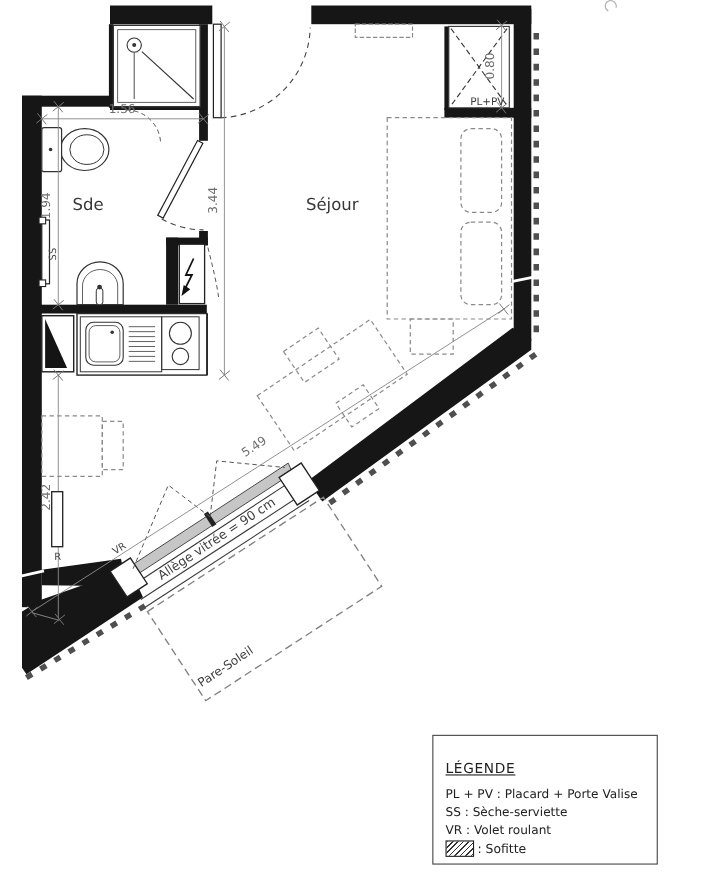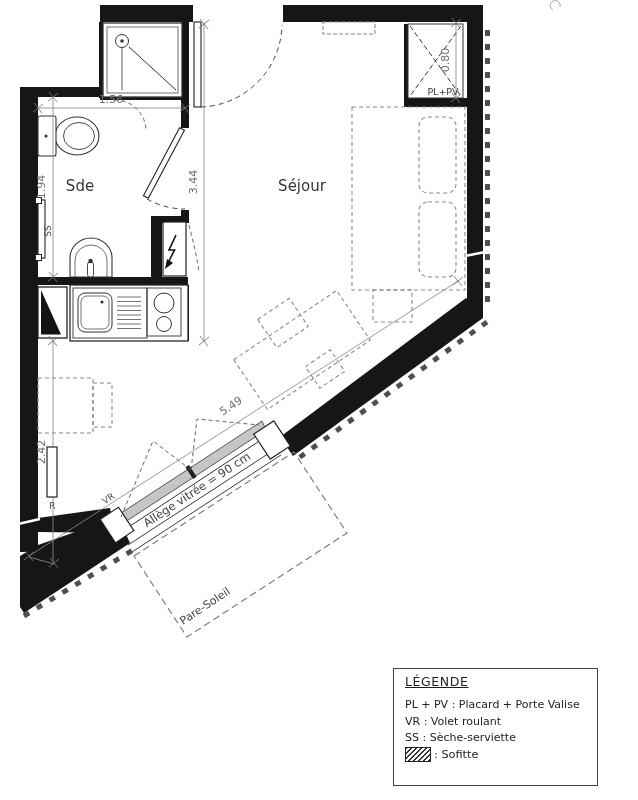--- a/index.html
+++ b/index.html
@@ -5,21 +5,21 @@
   html,body{margin:0;padding:0;background:#ffffff;width:638px;height:800px;overflow:hidden;
     font-family:"DejaVu Sans","Liberation Sans",sans-serif;}
   #stage{position:relative;width:638px;height:800px;background:#fff;}
   svg{position:absolute;left:0;top:0;}
   svg text{fill:#3d3d3d;}
   .dimtxt{fill:#6e6e6e;font-size:11px;}
   .roomtxt{font-size:15px;fill:#363636;}
   .smalltxt{font-size:9px;fill:#4a4a4a;}
   .annot{font-size:11.5px;fill:#3f3f3f;}
   .legend-box{position:absolute;left:393px;top:668px;width:205px;height:118px;
-    border:1.3px solid #444;background:#fff;box-sizing:border-box;padding:5px 11px;color:#222;}
+    border:1.3px solid #444;background:#fff;box-sizing:border-box;padding:22px 11px;color:#222;}
   .legend-title{font-size:12.5px;letter-spacing:.6px;text-decoration:underline;margin:0 0 8px 0;color:#1e1e1e;}
   .legend-item{font-size:11px;line-height:1.5;color:#222;white-space:nowrap;}
   .legend-row{display:flex;align-items:flex-start;font-size:11.3px;line-height:1.5;color:#222;}
   .hatch-swatch{display:inline-block;width:24px;height:13px;border:1px solid #222;margin-right:3px;
     background:repeating-linear-gradient(135deg,#333 0 1px,#fff 1px 3.5px);}
 </style>
 </head>
 <body>
 
 <div id="stage">
@@ -216,21 +216,21 @@
   <text transform="translate(207,609) rotate(-33.5)" text-anchor="middle" class="annot" style="font-size:11px">Pare-Soleil</text>
 
   <rect x="47" y="447" width="10" height="50" fill="#fff" stroke="#222" stroke-width="1.2"></rect>
 
   <path d="M553,10 a5,5 0 1 1 7,-3" fill="none" stroke="#aaa" stroke-width="1"></path>
 </svg>
 
 <div class="legend-box">
   <div class="legend-title">LÉGENDE</div>
   <div class="legend-item">PL + PV : Placard + Porte Valise</div>
+  <div class="legend-item">SS : Sèche-serviette</div>
   <div class="legend-item">VR : Volet roulant</div>
-  <div class="legend-item">SS : Sèche-serviette</div>
   <div class="legend-row">
     <span class="hatch-swatch"></span>
     <span>: Sofitte</span>
   </div>
 </div>
 
 </div>
 
 </body></html>

